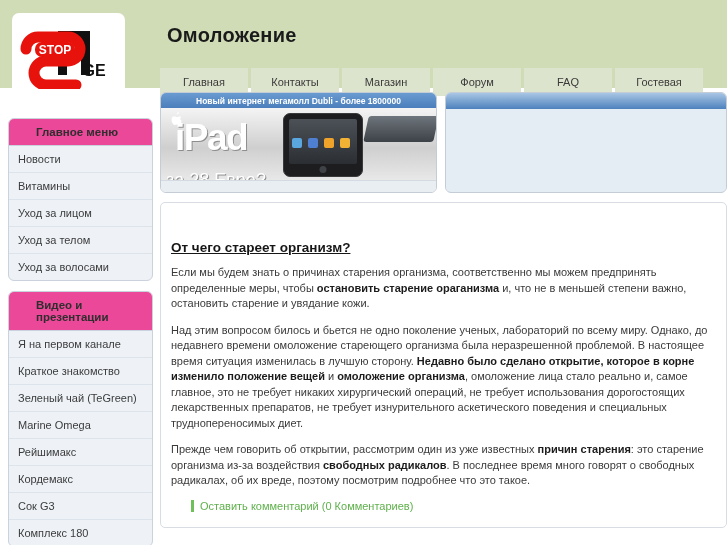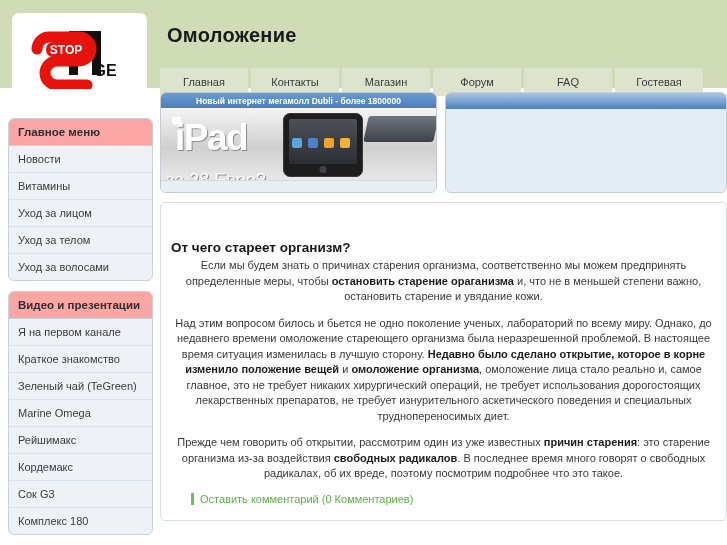--- a/index.html
+++ b/index.html
@@ -33,21 +33,21 @@
     position: absolute;
     left: 0; top: 88px;
     width: 160px; height: 457px;
     background: #ffffff;
   }
 
   
   .logo-box {
     position: absolute;
     left: 12px; top: 13px;
-    width: 135px; height: 95px;
+    width: 113px; height: 95px;
     background: #ffffff;
     border-radius: 7px;
   }
   .logo-art {
     position: absolute;
     left: 50%;
     top: 18px;
     transform: translateX(-50%);
     width: 110px; height: 58px;
   }
@@ -89,25 +89,25 @@
     width: 145px;
   }
   .panel {
     border: 1px solid #c9d2dd;
     border-radius: 6px;
     background: #eef2f7;
     margin-bottom: 10px;
     overflow: hidden;
   }
   .panel-head {
-    background: #fca5a5;
+    background: #ec4899;
     color: #2e2e2e;
     font-weight: bold;
     font-size: 11.5px;
-    padding: 7px 9px;
+    padding: 7px 27px;
     border-bottom: 1px solid #c9d2dd;
   }
   .panel-item {
     padding: 7px 9px;
     font-size: 11px;
     color: #3b3b3b;
     border-bottom: 1px solid #dde3ea;
     cursor: pointer;
     white-space: nowrap;
     overflow: hidden;
@@ -246,31 +246,32 @@
   .page-banner {
     height: 26px;
     background: #4a86c8;
     color: #ffffff;
     font-size: 13px;
     display: flex;
     align-items: center;
     justify-content: center;
   }
   .article-title {
-    margin: 28px 0 3px 0;
+    margin: 28px 0 10px 0;
     font-size: 13.5px;
     font-weight: bold;
     color: #161616;
+    text-decoration: underline;
   }
   .para {
     font-size: 11px;
     line-height: 15.5px;
     color: #3a3a3a;
     margin: 0 0 11px 0;
-    text-align: center;
+    text-align: left;
   }
   .para b { color: #1c1c1c; }
 
   .linkrow {
     border-left: 3px solid #6fbf5a;
     padding-left: 6px;
     margin-bottom: 5px;
     margin-left: 20px;
   }
   .glink {

